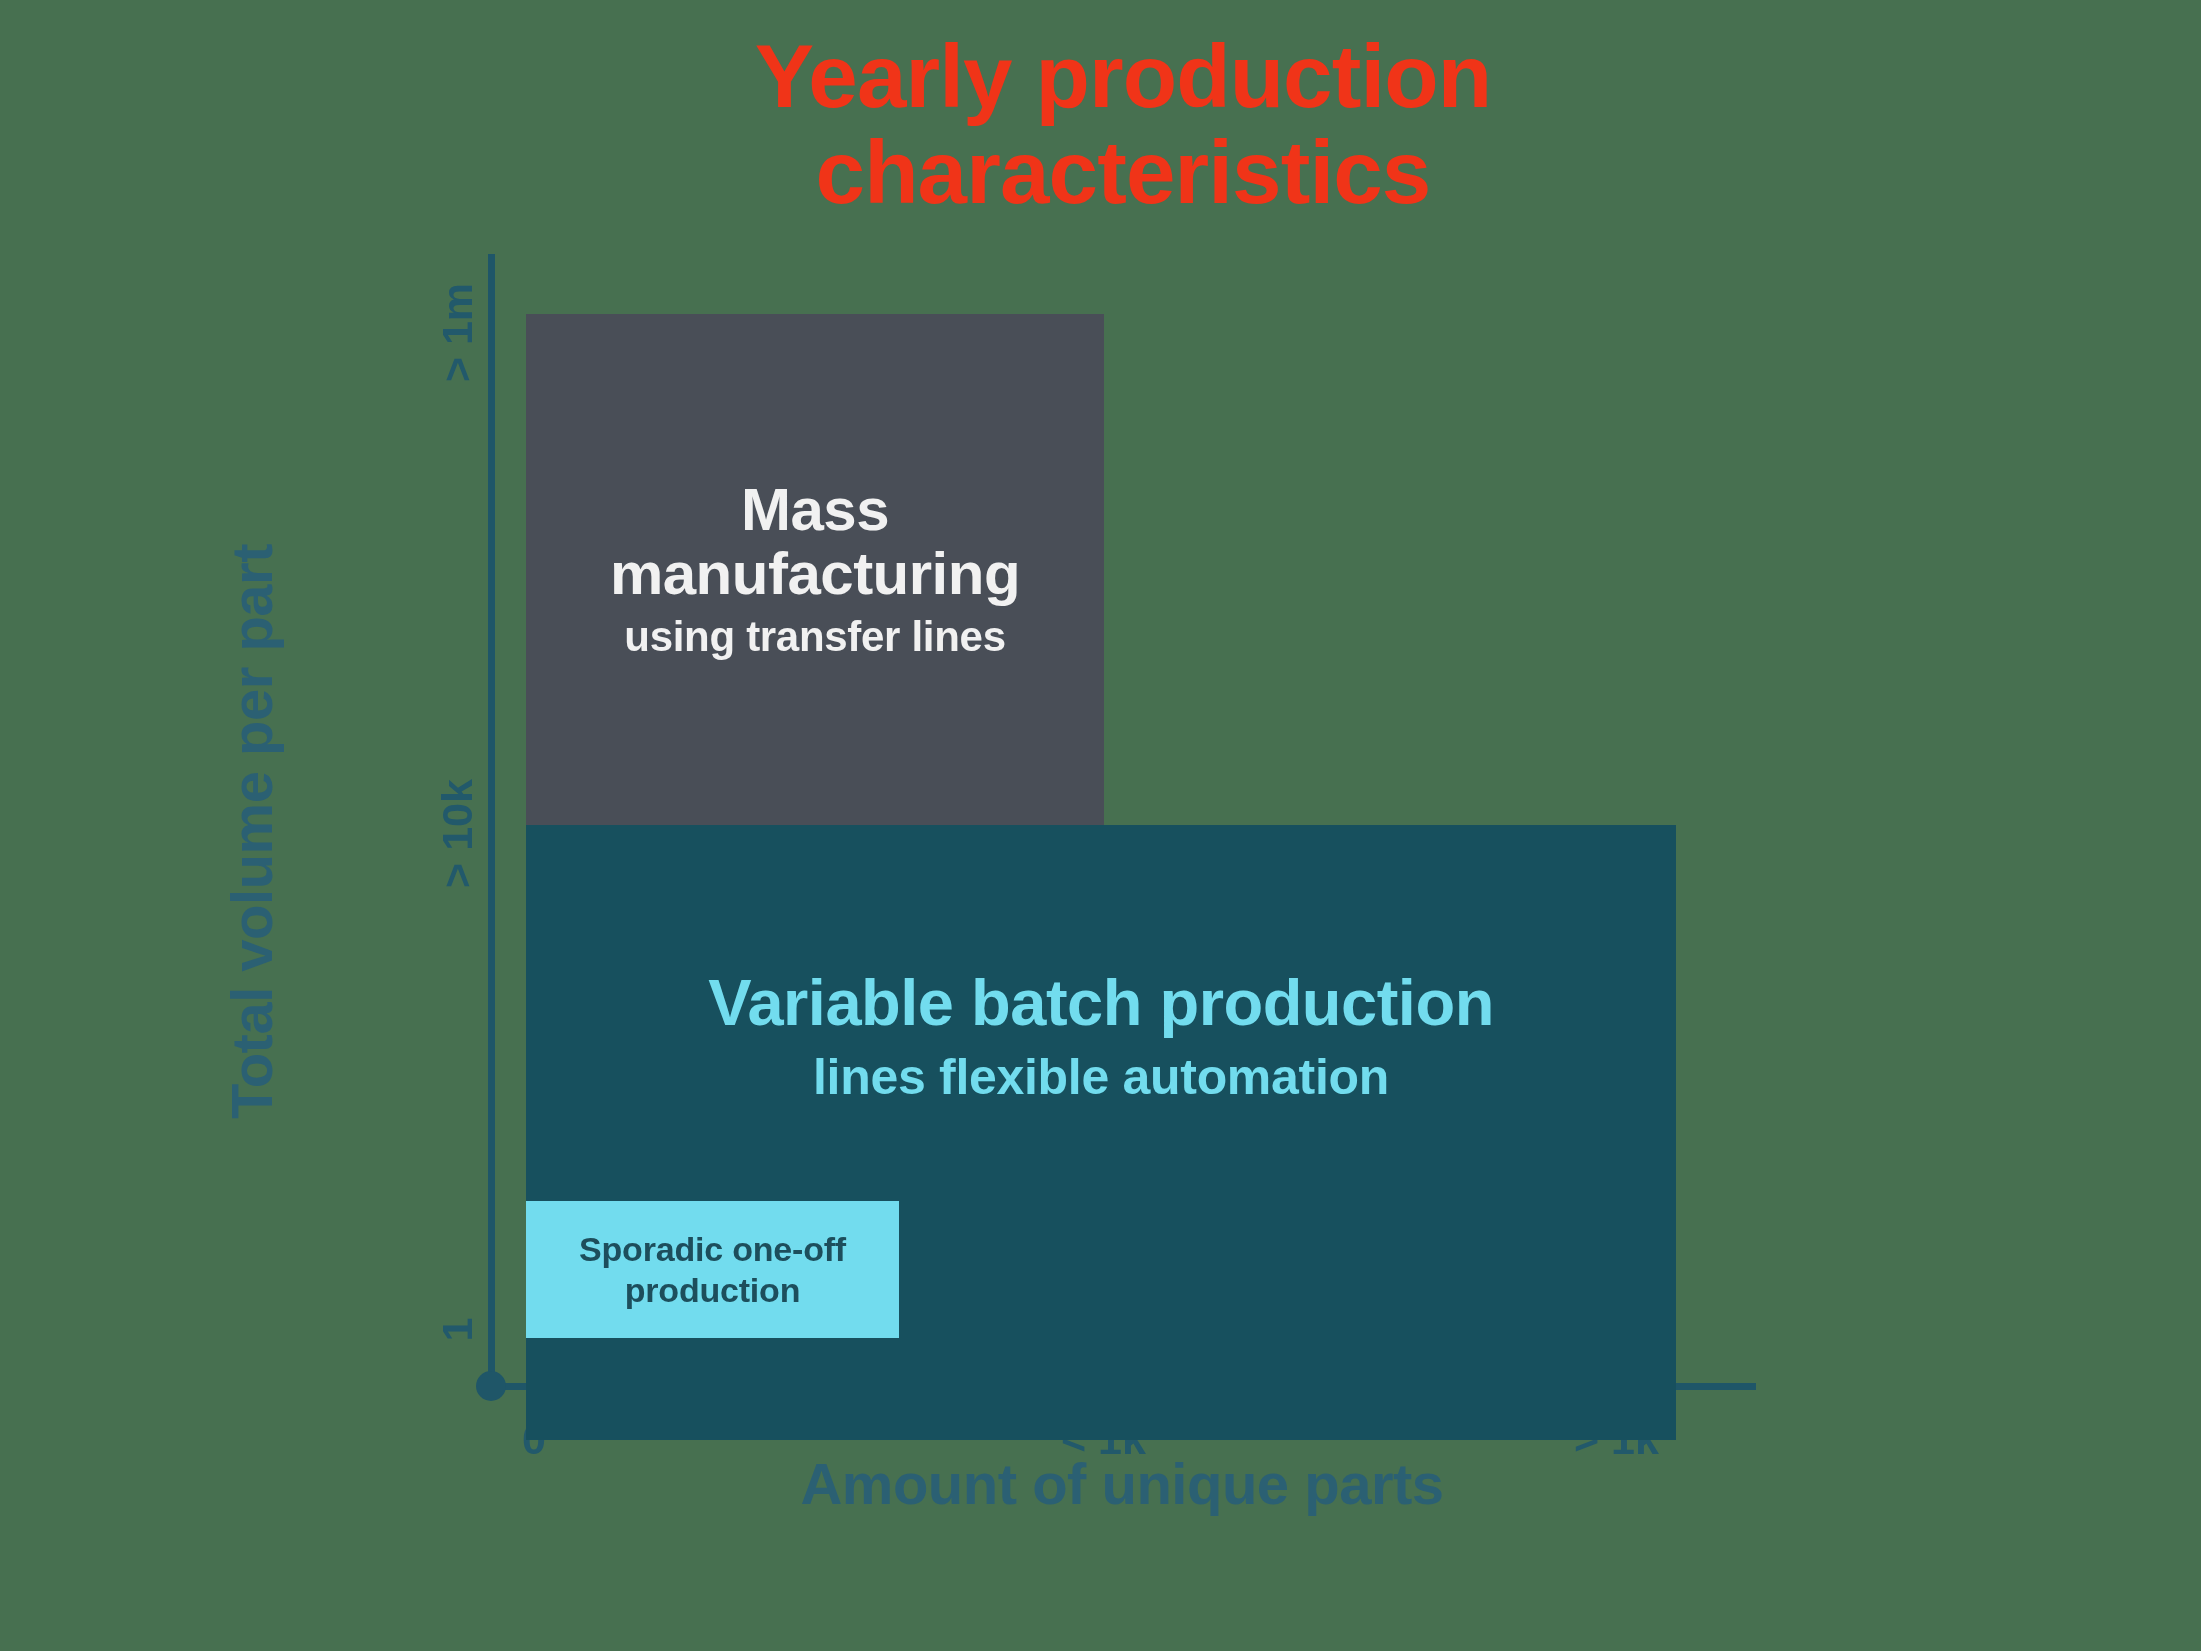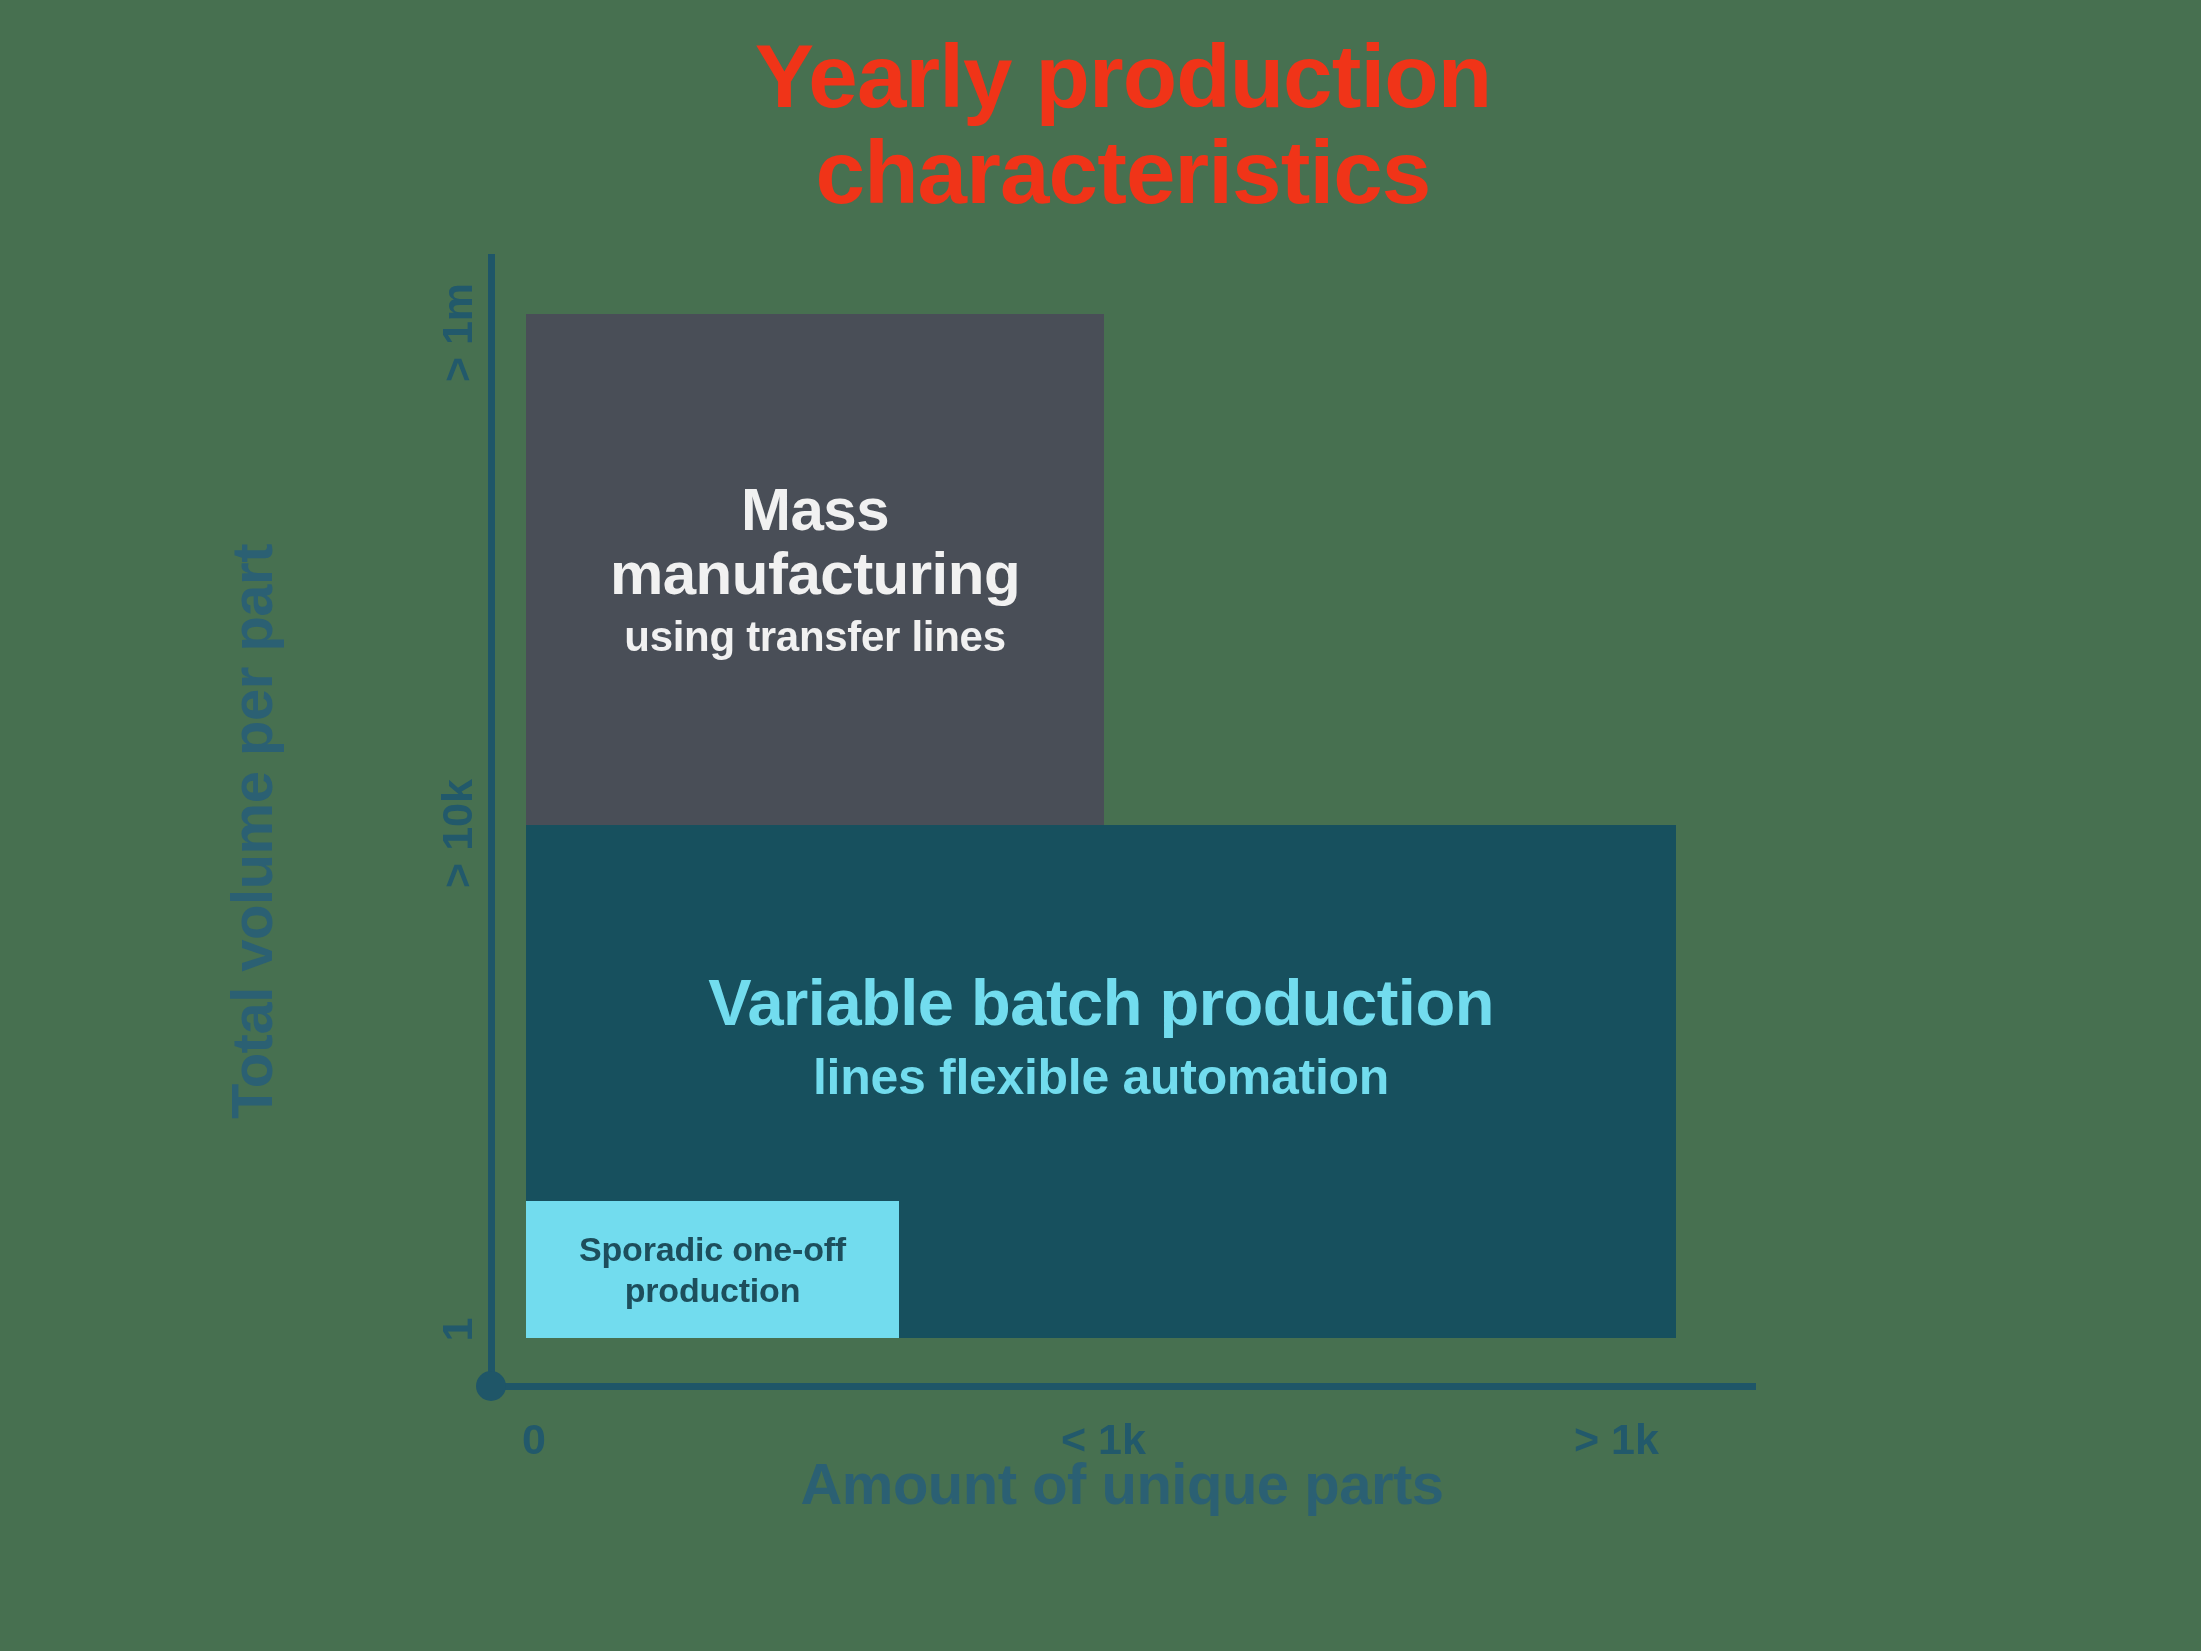--- a/index.html
+++ b/index.html
@@ -161,21 +161,21 @@
     color: #454B55;
     font-size: 58px;
     font-weight: bold;
     letter-spacing: -0.5px;
   }
 
   .quad-variable {
     left: 526px;
     top: 825px;
     width: 1150px;
-    height: 513px;
+    height: 615px;
     background: #17505E;
     justify-content: flex-start;
     padding-top: 140px;
   }
   .quad-variable .q-title {
     color: #72DCEE;
     font-size: 65px;
     font-weight: bold;
     letter-spacing: -0.5px;
   }

